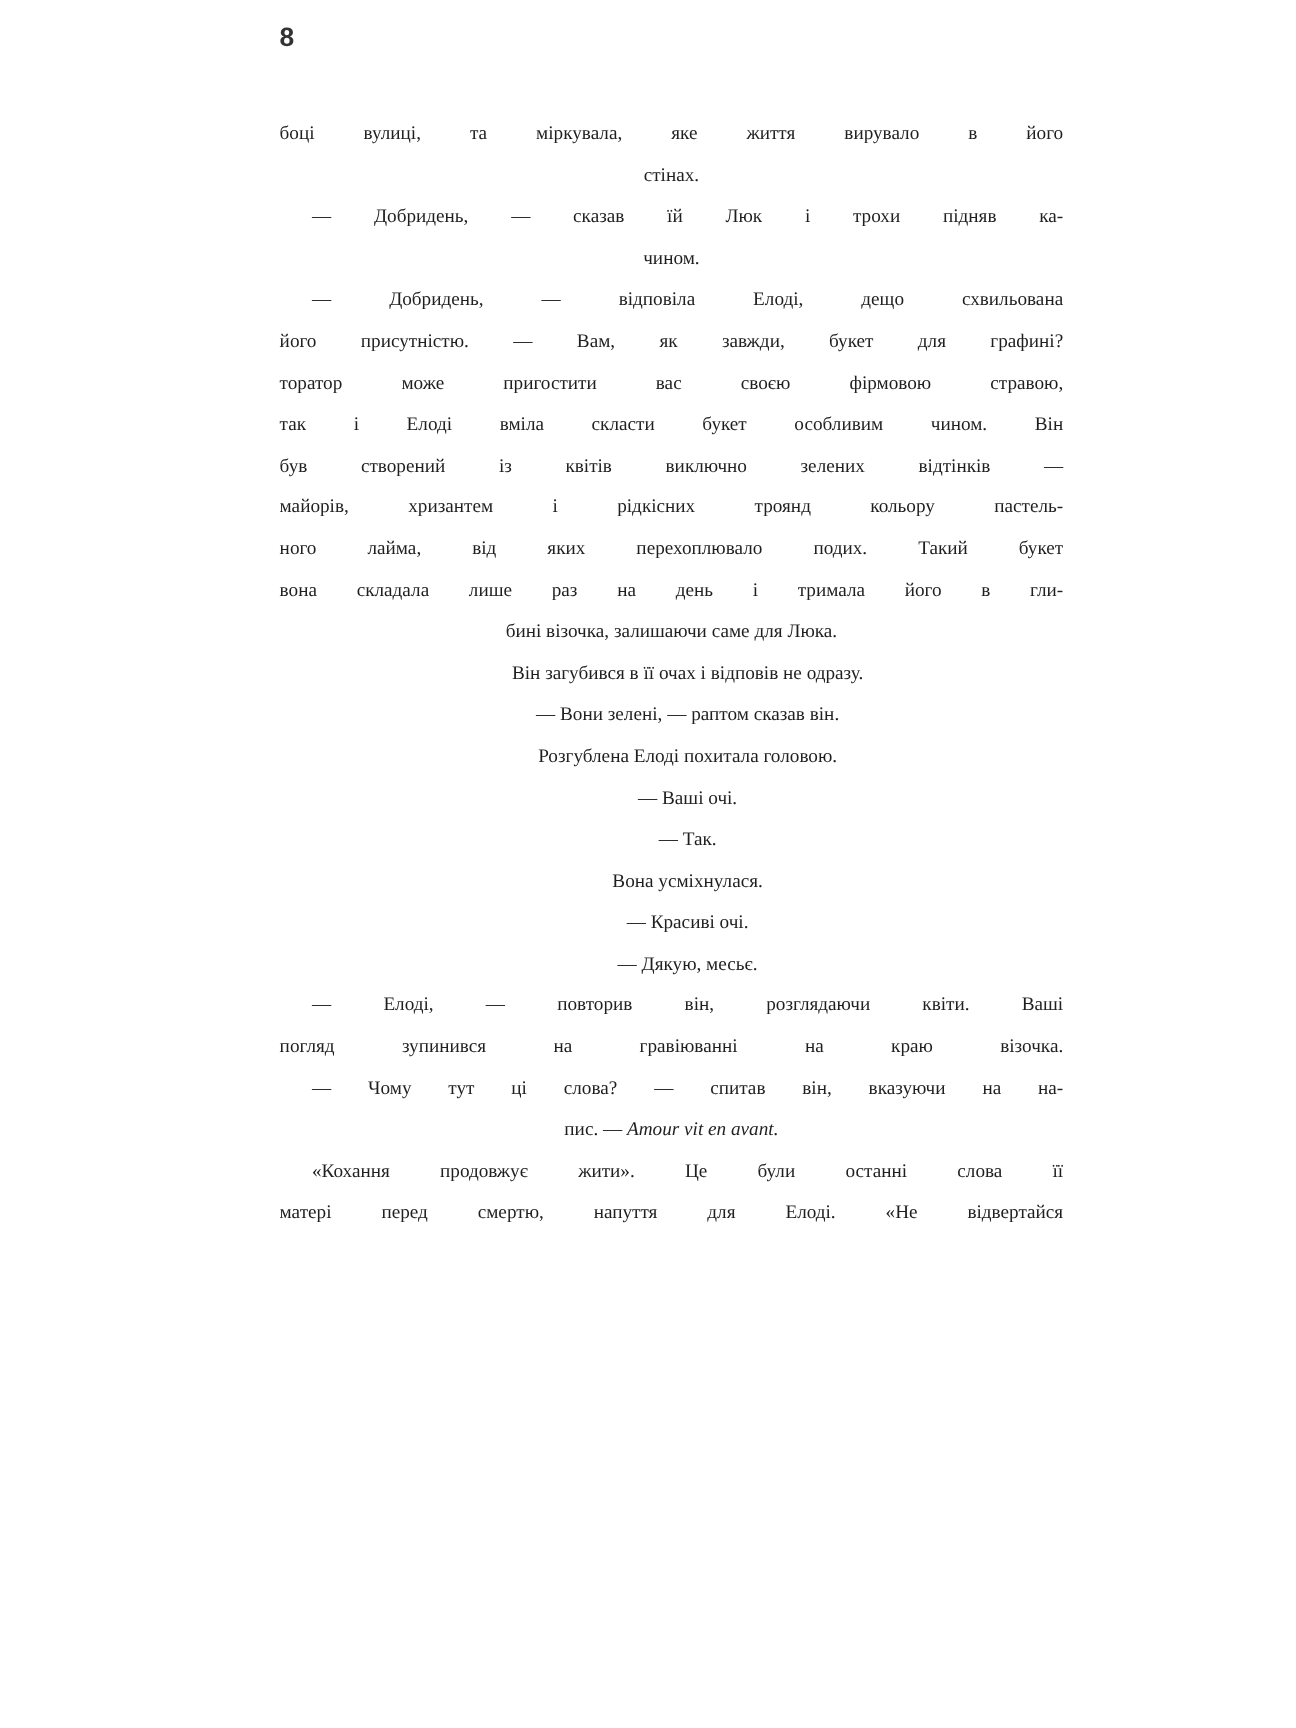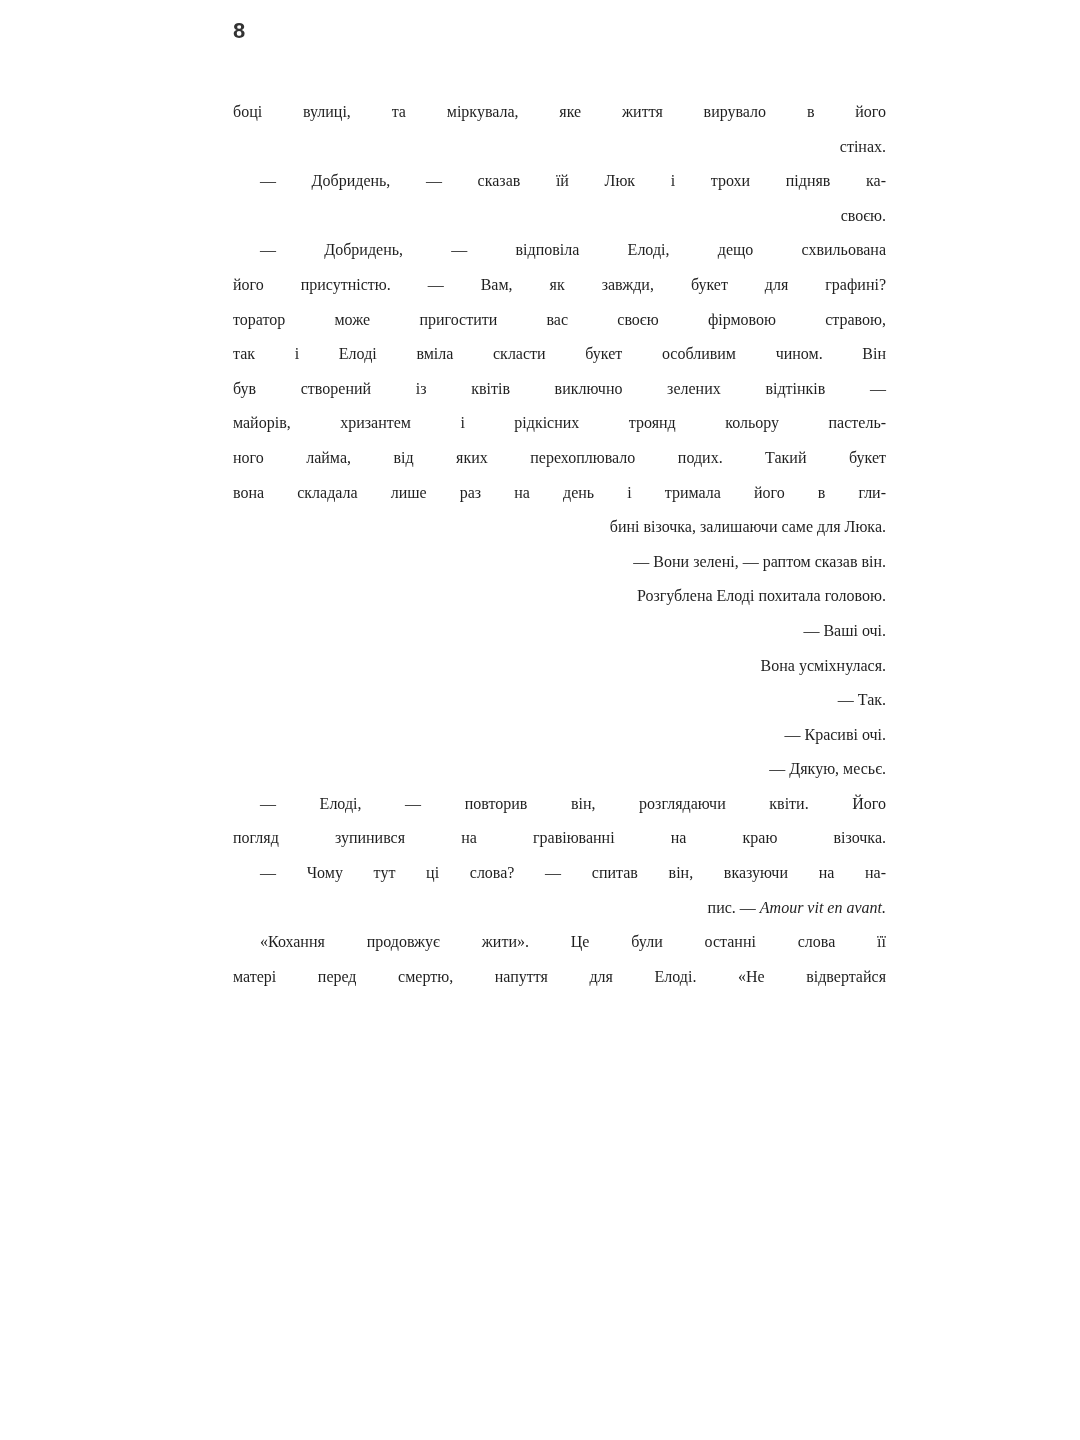--- a/index.html
+++ b/index.html
@@ -30,21 +30,21 @@
     left: 233px;
     top: 95px;
     width: 653px;
     font-family: "Liberation Serif", serif;
     font-size: 16px;
     color: #1f1f1f;
   }
   .line {
     height: 34.6px;
     line-height: 34.6px;
-    text-align: right;
+    text-align: center;
     white-space: normal;
   }
   .line.j {
     text-align: justify;
     text-align-last: justify;
   }
   .line.ind {
     text-indent: 27px;
   }
   .line em {
@@ -53,37 +53,38 @@
 </style>
 </head>
 <body>
 
 <div class="page">
   <div class="pagenum">8</div>
   <div class="textblock">
       <div class="line j"><span>боці вулиці, та міркувала, яке життя вирувало в його</span></div>
       <div class="line"><span>стінах.</span></div>
       <div class="line j ind"><span>— Добридень, — сказав їй Люк і трохи підняв ка-</span></div>
-      <div class="line"><span>своєю.</span></div>
+      <div class="line"><span>чином.</span></div>
       <div class="line j ind"><span>— Добридень, — відповіла Елоді, дещо схвильована</span></div>
       <div class="line j"><span>його присутністю. — Вам, як завжди, букет для графині?</span></div>
       <div class="line j"><span>торатор може пригостити вас своєю фірмовою стравою,</span></div>
       <div class="line j"><span>так і Елоді вміла скласти букет особливим чином. Він</span></div>
       <div class="line j"><span>був створений із квітів виключно зелених відтінків —</span></div>
       <div class="line j"><span>майорів, хризантем і рідкісних троянд кольору пастель-</span></div>
       <div class="line j"><span>ного лайма, від яких перехоплювало подих. Такий букет</span></div>
       <div class="line j"><span>вона складала лише раз на день і тримала його в гли-</span></div>
       <div class="line"><span>бині візочка, залишаючи саме для Люка.</span></div>
+      <div class="line ind"><span>Він загубився в її очах і відповів не одразу.</span></div>
       <div class="line ind"><span>— Вони зелені, — раптом сказав він.</span></div>
       <div class="line ind"><span>Розгублена Елоді похитала головою.</span></div>
       <div class="line ind"><span>— Ваші очі.</span></div>
+      <div class="line ind"><span>— Так.</span></div>
       <div class="line ind"><span>Вона усміхнулася.</span></div>
-      <div class="line ind"><span>— Так.</span></div>
       <div class="line ind"><span>— Красиві очі.</span></div>
       <div class="line ind"><span>— Дякую, месьє.</span></div>
-      <div class="line j ind"><span>— Елоді, — повторив він, розглядаючи квіти. Його</span></div>
+      <div class="line j ind"><span>— Елоді, — повторив він, розглядаючи квіти. Ваші</span></div>
       <div class="line j"><span>погляд зупинився на гравіюванні на краю візочка.</span></div>
       <div class="line j ind"><span>— Чому тут ці слова? — спитав він, вказуючи на на-</span></div>
       <div class="line"><span>пис. — </span><em>Amour vit en avant.</em></div>
       <div class="line j ind"><span>«Кохання продовжує жити». Це були останні слова її</span></div>
       <div class="line j"><span>матері перед смертю, напуття для Елоді. «Не відвертайся</span></div>
     </div>
 </div>
 
 </body></html>

